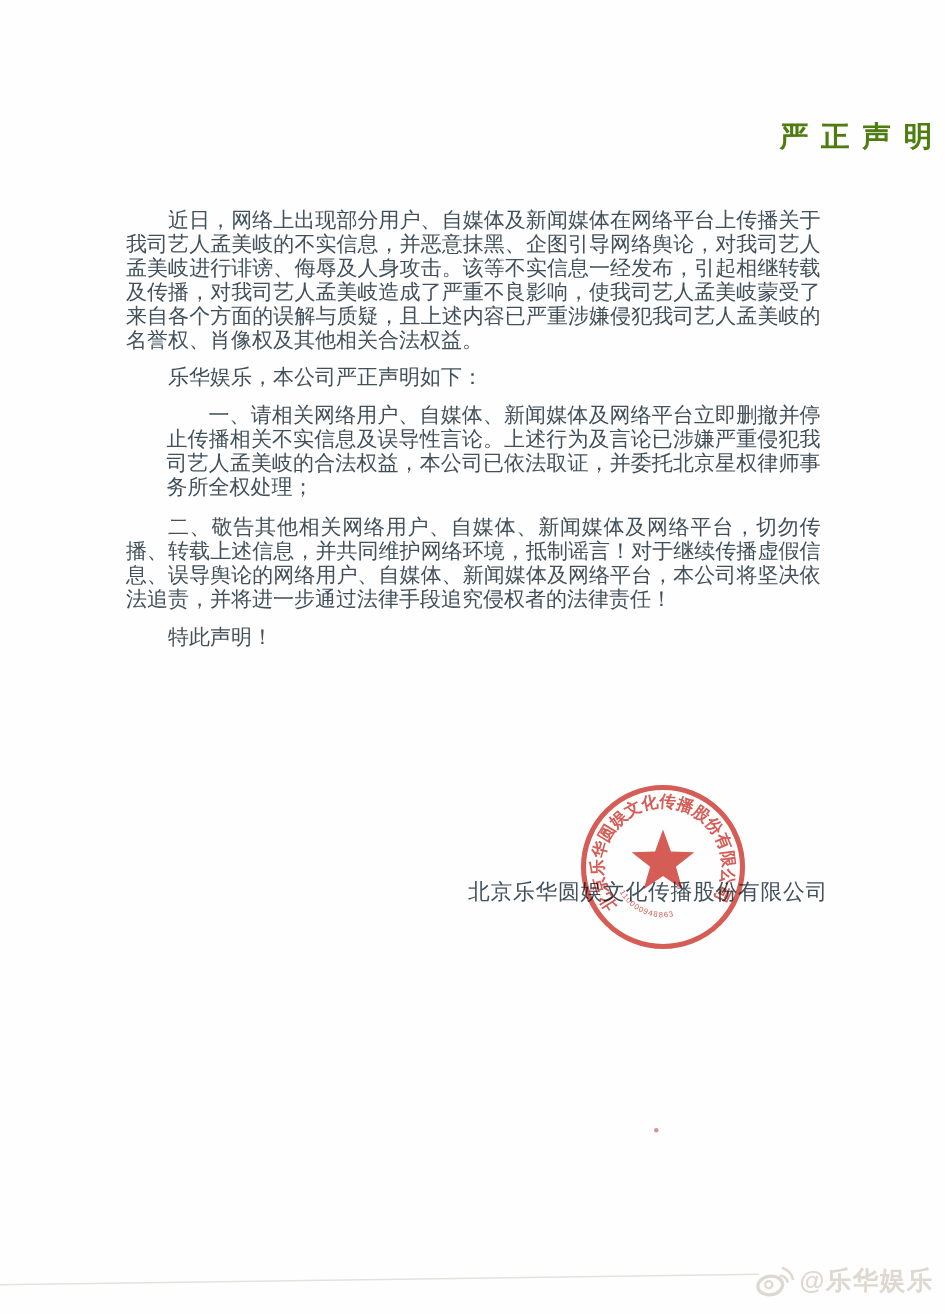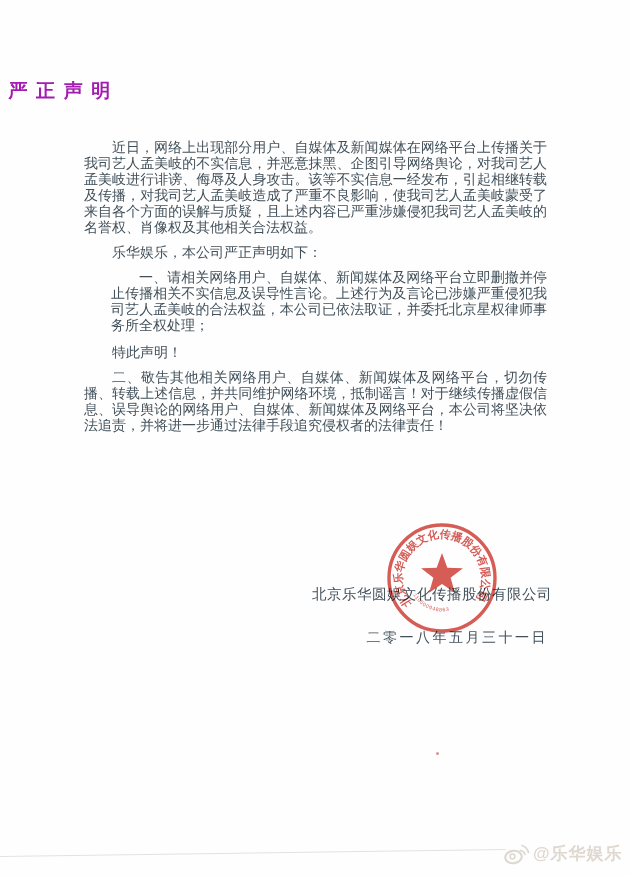--- a/index.html
+++ b/index.html
@@ -10,26 +10,26 @@
     overflow:hidden;
   }
   .page {
     position:relative;
     width:630px; height:876px;
     background:#fffefe;
   }
   .doc-title {
     position:absolute;
     top:78px; left:0; right:0;
-    text-align:left;
+    text-align:right;
     font-size:19px;
     font-weight:bold;
     letter-spacing:0.45em;
     text-indent:0.45em;
-    color:#a21caf;
+    color:#4d7c0f;
   }
   .doc-body {
     position:absolute;
     top:140px; left:84px;
     width:463px;
     font-size:14px;
     line-height:16px;
     text-align:justify;
     color:#41505a;
   }
@@ -91,27 +91,26 @@
 <body>
 
 <div class="page">
 
   <h1 class="doc-title"><span>严正声明</span></h1>
 
   <div class="doc-body">
     <p>近日，网络上出现部分用户、自媒体及新闻媒体在网络平台上传播关于我司艺人孟美岐的不实信息，并恶意抹黑、企图引导网络舆论，对我司艺人孟美岐进行诽谤、侮辱及人身攻击。该等不实信息一经发布，引起相继转载及传播，对我司艺人孟美岐造成了严重不良影响，使我司艺人孟美岐蒙受了来自各个方面的误解与质疑，且上述内容已严重涉嫌侵犯我司艺人孟美岐的名誉权、肖像权及其他相关合法权益。</p>
     <p>乐华娱乐，本公司严正声明如下：</p>
     <p class="item-one">一、请相关网络用户、自媒体、新闻媒体及网络平台立即删撤并停止传播相关不实信息及误导性言论。上述行为及言论已涉嫌严重侵犯我司艺人孟美岐的合法权益，本公司已依法取证，并委托北京星权律师事务所全权处理；</p>
+    <p>二、敬告其他相关网络用户、自媒体、新闻媒体及网络平台，切勿传播、转载上述信息，并共同维护网络环境，抵制谣言！对于继续传播虚假信息、误导舆论的网络用户、自媒体、新闻媒体及网络平台，本公司将坚决依法追责，并将进一步通过法律手段追究侵权者的法律责任！</p>
     <p>特此声明！</p>
-    <p>二、敬告其他相关网络用户、自媒体、新闻媒体及网络平台，切勿传播、转载上述信息，并共同维护网络环境，抵制谣言！对于继续传播虚假信息、误导舆论的网络用户、自媒体、新闻媒体及网络平台，本公司将坚决依法追责，并将进一步通过法律手段追究侵权者的法律责任！</p>
   </div>
 
   <div class="signature">北京乐华圆娱文化传播股份有限公司</div>
 
-  <div class="doc-date">二零一八年五月三十一日</div>
 
   <svg class="seal" viewBox="0 0 118 118">
     <circle cx="59" cy="59" r="53" fill="none" stroke="#cf463e" stroke-width="3.4"></circle>
     <polygon points="59,34 64.3,48.7 79.9,49.2 67.6,58.8 71.9,73.8 59,65 46.1,73.8 50.4,58.8 38.1,49.2 53.7,48.7" fill="#cf463e"></polygon>
     <defs>
       <path id="sealTopArc" d="M 28.4 84.7 A 40 40 0 1 1 89.6 84.7" fill="none"></path>
       <path id="sealBottomArc" d="M 30 75.8 A 33.5 33.5 0 0 0 88 75.8" fill="none"></path>
     </defs>
     <text font-size="11" font-weight="bold" fill="#cf463e" font-family="Liberation Serif, DejaVu Serif, serif">
       <textPath href="#sealTopArc">北京乐华圆娱文化传播股份有限公司</textPath>

